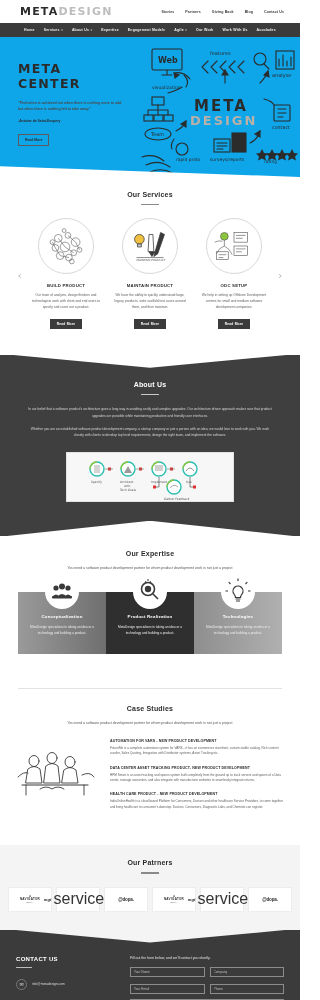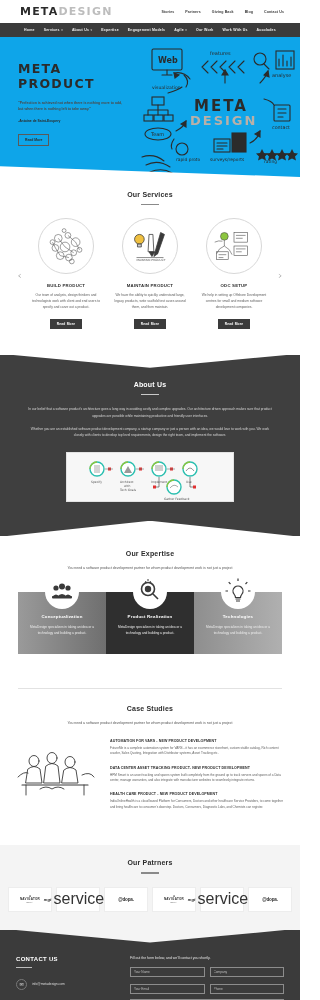--- a/index.html
+++ b/index.html
@@ -338,21 +338,21 @@
       <path d="M144 110 l2 4 4 .5 -3 3 1 4 -4 -2 -4 2 1 -4 -3 -3 4 -.5z" fill="#2b2b2b" stroke="none"></path>
       <path d="M154 110 l2 4 4 .5 -3 3 1 4 -4 -2 -4 2 1 -4 -3 -3 4 -.5z" fill="#2b2b2b" stroke="none"></path>
       <text x="126" y="124" font-size="4.4" fill="#2b2b2b" stroke="none" font-family="DejaVu Sans, sans-serif">rating</text>
       <path d="M4 118 q12 -4 22 4 M8 126 q12 -6 24 2 M12 133 q12 -5 22 1"></path>
     </g>
     <text x="56" y="72" font-size="15" fill="#2b2b2b" font-family="DejaVu Sans, sans-serif" font-weight="bold" letter-spacing="2">META</text>
     <text x="52" y="86" font-size="13" fill="#b9b0a8" font-family="DejaVu Sans, sans-serif" font-weight="bold" letter-spacing="2">DESIGN</text>
   </svg>
 
   <div class="hero-inner">
-    <h1>META PRODUCT</h1>
+    <h1>META CENTER</h1>
     <p class="quote">"Perfection is achieved not when there is nothing more to add, but when there is nothing left to take away."</p>
     <p class="author">-Antoine de Saint-Exupery</p>
     <a class="btn-outline">Read More</a>
   </div>
   <div class="hero-white-corner"></div>
 </section>
 
 <section class="section">
   <h2 class="sec-title">Our Services</h2>
   <div class="sec-rule"></div>

